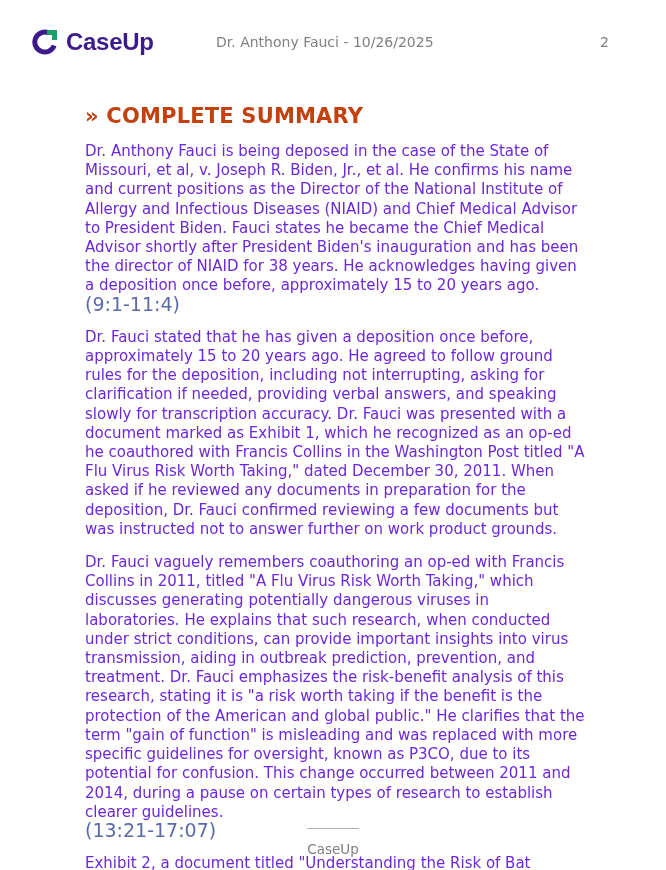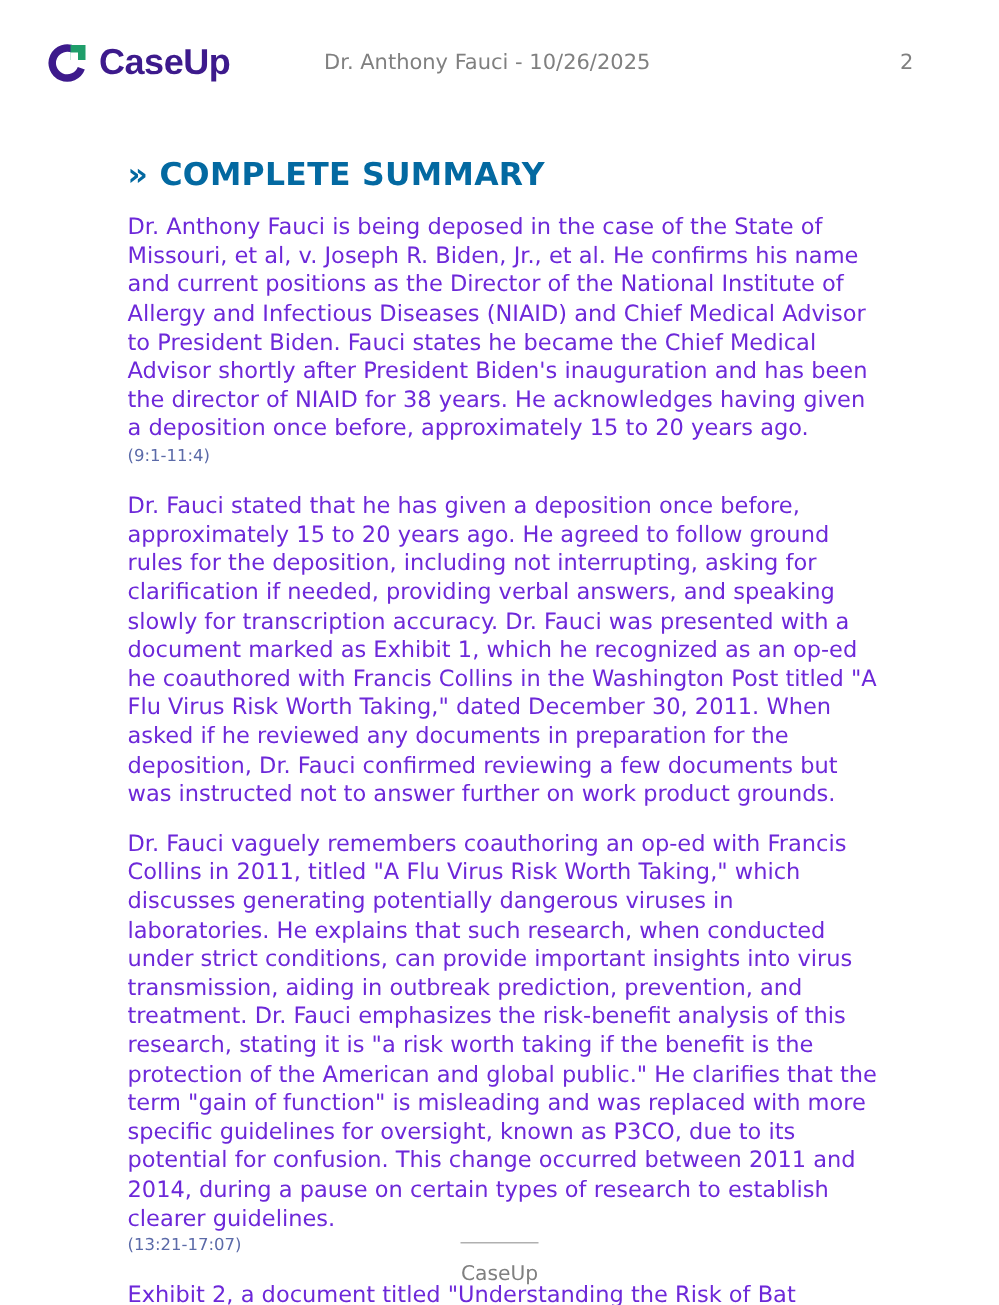--- a/index.html
+++ b/index.html
@@ -62,36 +62,36 @@
   }
   .content {
     position: absolute;
     left: 85px;
     top: 103px;
     width: 500px;
   }
   .section-title {
     font-size: 21px;
     font-weight: bold;
-    color: #0369a1;
+    color: #c2410c;
     margin: 0 0 12px 0;
     line-height: 26px;
     letter-spacing: 0.2px;
   }
   .para {
     margin: 0 0 14px 0;
   }
   .para-text {
     font-size: 15px;
     line-height: 18.2px;
     color: #6d28d9;
     text-align: right;
   }
   .para-ref {
-    font-size: 11px;
+    font-size: 19px;
     line-height: 18.2px;
     color: #5b6aa8;
     display: block;
     cursor: pointer;
   }
   .footer {
     position: absolute;
     left: 0;
     top: 828px;
     width: 666px;

